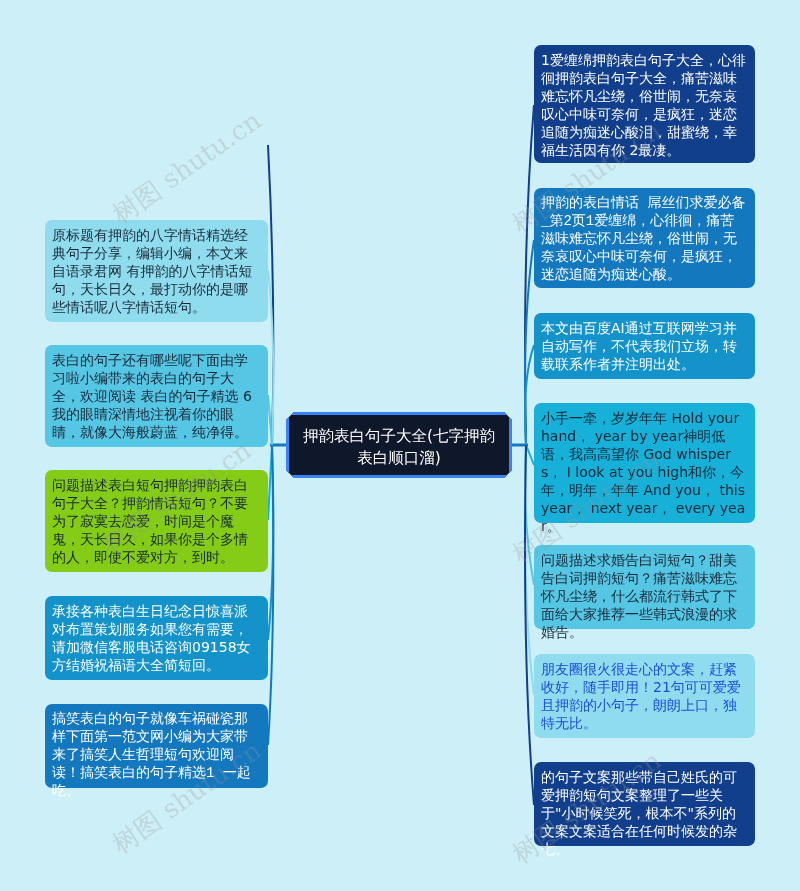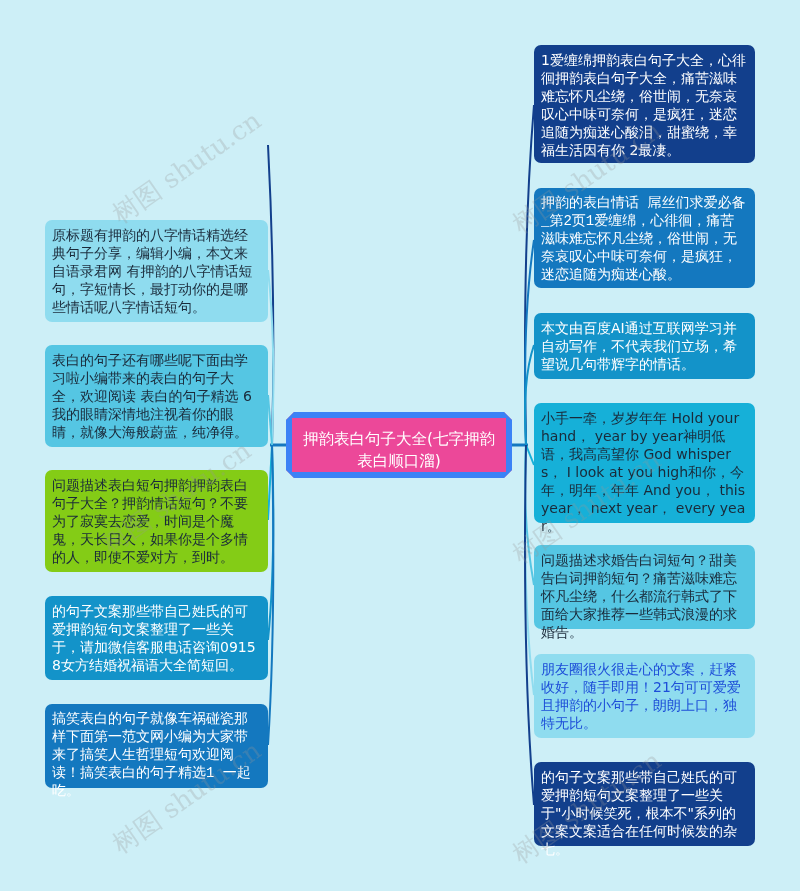--- a/index.html
+++ b/index.html
@@ -14,22 +14,22 @@
     position:absolute; box-sizing:border-box;
     padding:6px 7px 6px 7px;
     font-size:14px; line-height:18px;
     border-radius:7px;
     word-break:break-all;
   }
   .node span { display:block; }
   .center {
     position:absolute; box-sizing:border-box;
     left:286px; top:412px; width:226px; height:66px;
-    background:#ec4899; color:#ffffff;
-    border:6px solid #3b82f6;
+    background:#0f172a; color:#ffffff;
+    border:3px solid #3b82f6;
     font-size:15.5px; line-height:22px; text-align:center;
     padding:10px 8px;
     clip-path: polygon(8px 0, calc(100% - 8px) 0, 100% 8px, 100% calc(100% - 8px), calc(100% - 8px) 100%, 8px 100%, 0 calc(100% - 8px), 0 8px);
   }
   .watermark {
     position:absolute; color:rgba(150,150,150,0.28);
     font-size:26px; transform:rotate(-35deg); pointer-events:none;
     white-space:nowrap; font-family:"DejaVu Serif",serif;
   }
 </style>
@@ -56,47 +56,47 @@
       <path d="M526 445 Q522 320 534 240" stroke="#1478bf"></path>
       <path d="M526 445 Q522 380 534 345" stroke="#1393c9"></path>
       <path d="M526 445 Q530 455 534 465" stroke="#16b0d8"></path>
       <path d="M526 445 Q522 520 534 585" stroke="#55c6e3"></path>
       <path d="M526 445 Q522 600 534 695" stroke="#8fdcef"></path>
       <path d="M526 445 Q522 660 534 805" stroke="#123f8c"></path>
     </g>
   </svg>
 
   <div class="node" style="left:45px;top:220px;width:223px;height:102px;background:#8fdcef;color:#1a2a3a;">
-    <span>原标题有押韵的八字情话精选经典句子分享，编辑小编，本文来自语录君网 有押韵的八字情话短句，字短情长，最打动你的是哪些情话呢八字情话短句。</span>
+    <span>原标题有押韵的八字情话精选经典句子分享，编辑小编，本文来自语录君网 有押韵的八字情话短句，天长日久，最打动你的是哪些情话呢八字情话短句。</span>
   </div>
   <div class="node" style="left:45px;top:345px;width:223px;height:102px;background:#55c6e3;color:#1a2a3a;">
     <span>表白的句子还有哪些呢下面由学习啦小编带来的表白的句子大全，欢迎阅读 表白的句子精选 6 我的眼睛深情地注视着你的眼睛，就像大海般蔚蓝，纯净得。</span>
   </div>
   <div class="node" style="left:45px;top:470px;width:223px;height:102px;background:#84cc16;color:#1a2a3a;">
     <span>问题描述表白短句押韵押韵表白句子大全？押韵情话短句？不要为了寂寞去恋爱，时间是个魔鬼，天长日久，如果你是个多情的人，即使不爱对方，到时。</span>
   </div>
   <div class="node" style="left:45px;top:596px;width:223px;height:84px;background:#1393c9;color:#fff;">
-    <span>的句子文案那些带自己姓氏的可爱押韵短句文案整理了一些关于，请加微信客服电话咨询09158女方结婚祝福语大全简短回。</span>
+    <span>承接各种表白生日纪念日惊喜派对布置策划服务如果您有需要，请加微信客服电话咨询09158女方结婚祝福语大全简短回。</span>
   </div>
   <div class="node" style="left:45px;top:704px;width:223px;height:84px;background:#1478bf;color:#fff;font-family:Liberation Mono, monospace;">
     <span>搞笑表白的句子就像车祸碰瓷那样下面第一范文网小编为大家带来了搞笑人生哲理短句欢迎阅读！搞笑表白的句子精选1 一起吃。</span>
   </div>
 
   <div class="center">
     <span>押韵表白句子大全(七字押韵表白顺口溜)</span>
   </div>
 
   <div class="node" style="left:534px;top:45px;width:221px;height:118px;background:#123f8c;color:#fff;">
     <span>1爱缠绵押韵表白句子大全，心徘徊押韵表白句子大全，痛苦滋味难忘怀凡尘绕，俗世闹，无奈哀叹心中味可奈何，是疯狂，迷恋追随为痴迷心酸泪，甜蜜绕，幸福生活因有你 2最凄。</span>
   </div>
   <div class="node" style="left:534px;top:188px;width:221px;height:100px;background:#1478bf;color:#fff;font-family:Liberation Mono, monospace;">
     <span>押韵的表白情话 屌丝们求爱必备_第2页1爱缠绵，心徘徊，痛苦滋味难忘怀凡尘绕，俗世闹，无奈哀叹心中味可奈何，是疯狂，迷恋追随为痴迷心酸。</span>
   </div>
   <div class="node" style="left:534px;top:313px;width:221px;height:66px;background:#1393c9;color:#fff;">
-    <span>本文由百度AI通过互联网学习并自动写作，不代表我们立场，希望说几句带辉字的情话。</span>
+    <span>本文由百度AI通过互联网学习并自动写作，不代表我们立场，转载联系作者并注明出处。</span>
   </div>
   <div class="node" style="left:534px;top:403px;width:221px;height:120px;background:#16b0d8;color:#1a2a3a;">
     <span>小手一牵，岁岁年年 Hold your hand， year by year神明低语，我高高望你 God whispers， I look at you high和你，今年，明年，年年 And you， this year， next year， every year。</span>
   </div>
   <div class="node" style="left:534px;top:545px;width:221px;height:84px;background:#55c6e3;color:#1a2a3a;">
     <span>问题描述求婚告白词短句？甜美告白词押韵短句？痛苦滋味难忘怀凡尘绕，什么都流行韩式了下面给大家推荐一些韩式浪漫的求婚告。</span>
   </div>
   <div class="node" style="left:534px;top:654px;width:221px;height:84px;background:#8fdcef;color:#1d4ed8;">
     <span>朋友圈很火很走心的文案，赶紧收好，随手即用！21句可可爱爱且押韵的小句子，朗朗上口，独特无比。</span>
   </div>

